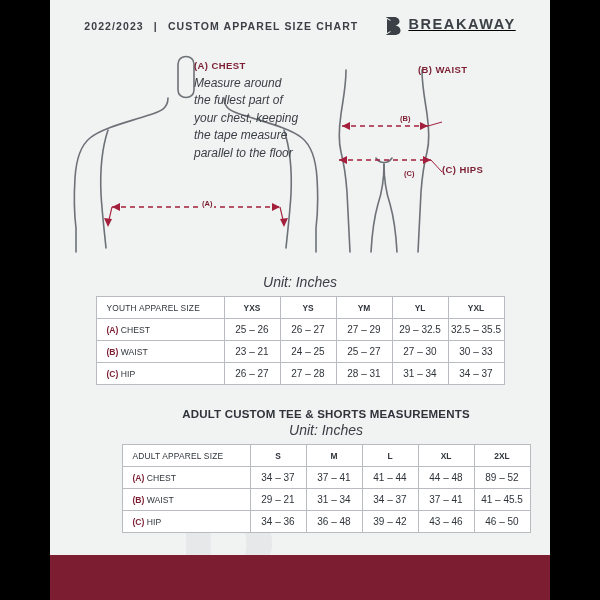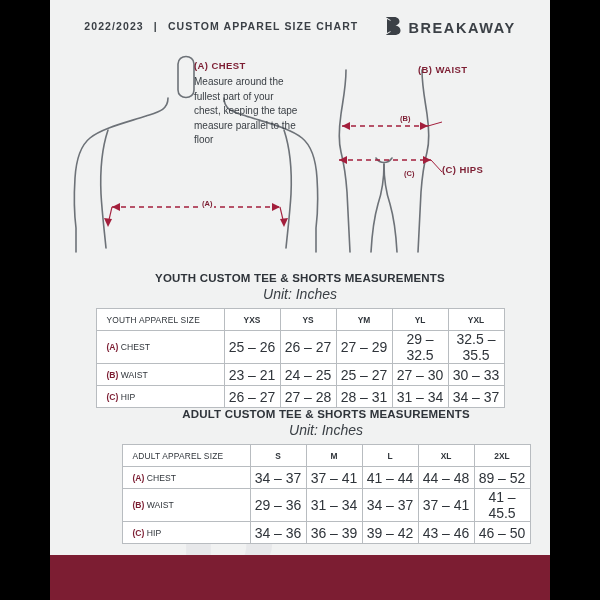--- a/index.html
+++ b/index.html
@@ -59,22 +59,23 @@
     color: #3b4046;
     white-space: nowrap;
   }
   .header-sep {
     display: inline-block;
     padding: 0 6px;
     color: #3b4046;
   }
   .brand {
     display: flex;
-    align-items: flex-end;
+    align-items: flex-start;
     margin-left: 26px;
+    text-decoration: underline;
   }
   .brand-mark {
     width: 17px;
     height: 20px;
     margin-right: 7px;
     flex: none;
   }
   .brand-name {
     font-size: 14.5px;
     font-weight: bold;
@@ -94,21 +95,22 @@
     width: 104px;
   }
   .callout .ctitle {
     font-size: 9.5px;
     font-weight: bold;
     color: #7c1d32;
     letter-spacing: 0.4px;
     margin-bottom: 4px;
   }
   .callout .ctext {
-    font-size: 10px;
+    font-size: 12px;
+    font-style: italic;
     color: #3b4046;
     line-height: 1.45;
   }
   #callout-chest { left: 144px; top: 8px; width: 106px; }
   #callout-waist { left: 368px; top: 12px; width: 112px; }
   #callout-hips  { left: 368px; top: 112px; width: 112px; margin-left: 24px; }
 
   .tag {
     position: absolute;
     font-size: 7.5px;
@@ -136,21 +138,21 @@
   table {
     border-collapse: collapse;
     width: 408px;
     margin: 0 auto;
     background: #ffffff;
     table-layout: fixed;
   }
   table td, table th {
     border: 1px solid #b8bcc0;
     height: 21px;
-    font-size: 14px;
+    font-size: 10px;
     color: #2f343a;
     text-align: center;
     font-weight: normal;
     padding: 0;
   }
   table th {
     font-weight: bold;
     font-size: 8.4px;
     margin-left: 36px;
   }
@@ -280,21 +282,20 @@
     <div class="callout" id="callout-waist">
       <div class="ctitle">(B) WAIST</div>
     </div>
 
     <div class="callout" id="callout-hips">
       <div class="ctitle">(C) HIPS</div>
     </div>
   </div>
 
   <div id="youth-block">
-    <div class="section-title">YOUTH CUSTOM TEE &amp; SHORTS MEASUREMENTS</div>
     <div class="section-sub">Unit: Inches</div>
     <table>
       <colgroup>
           <col class="c0">
           <col class="cx">
           <col class="cx">
           <col class="cx">
           <col class="cx">
           <col class="cx">
         </colgroup>
@@ -363,30 +364,30 @@
         <tr>
           <td class="rowhead"><b>(A)</b> <span>CHEST</span></td>
           <td>34 – 37</td>
           <td>37 – 41</td>
           <td>41 – 44</td>
           <td>44 – 48</td>
           <td>89 – 52</td>
         </tr>
         <tr>
           <td class="rowhead"><b>(B)</b> <span>WAIST</span></td>
-          <td>29 – 36</td>
+          <td>29 – 21</td>
           <td>31 – 34</td>
           <td>34 – 37</td>
           <td>37 – 41</td>
           <td>41 – 45.5</td>
         </tr>
         <tr>
           <td class="rowhead"><b>(C)</b> <span>HIP</span></td>
           <td>34 – 36</td>
-          <td>36 – 39</td>
+          <td>36 – 48</td>
           <td>39 – 42</td>
           <td>43 – 46</td>
           <td>46 – 50</td>
         </tr>
       </tbody>
     </table>
   </div>
 
   <div class="footer-bar"></div>
 </div>

